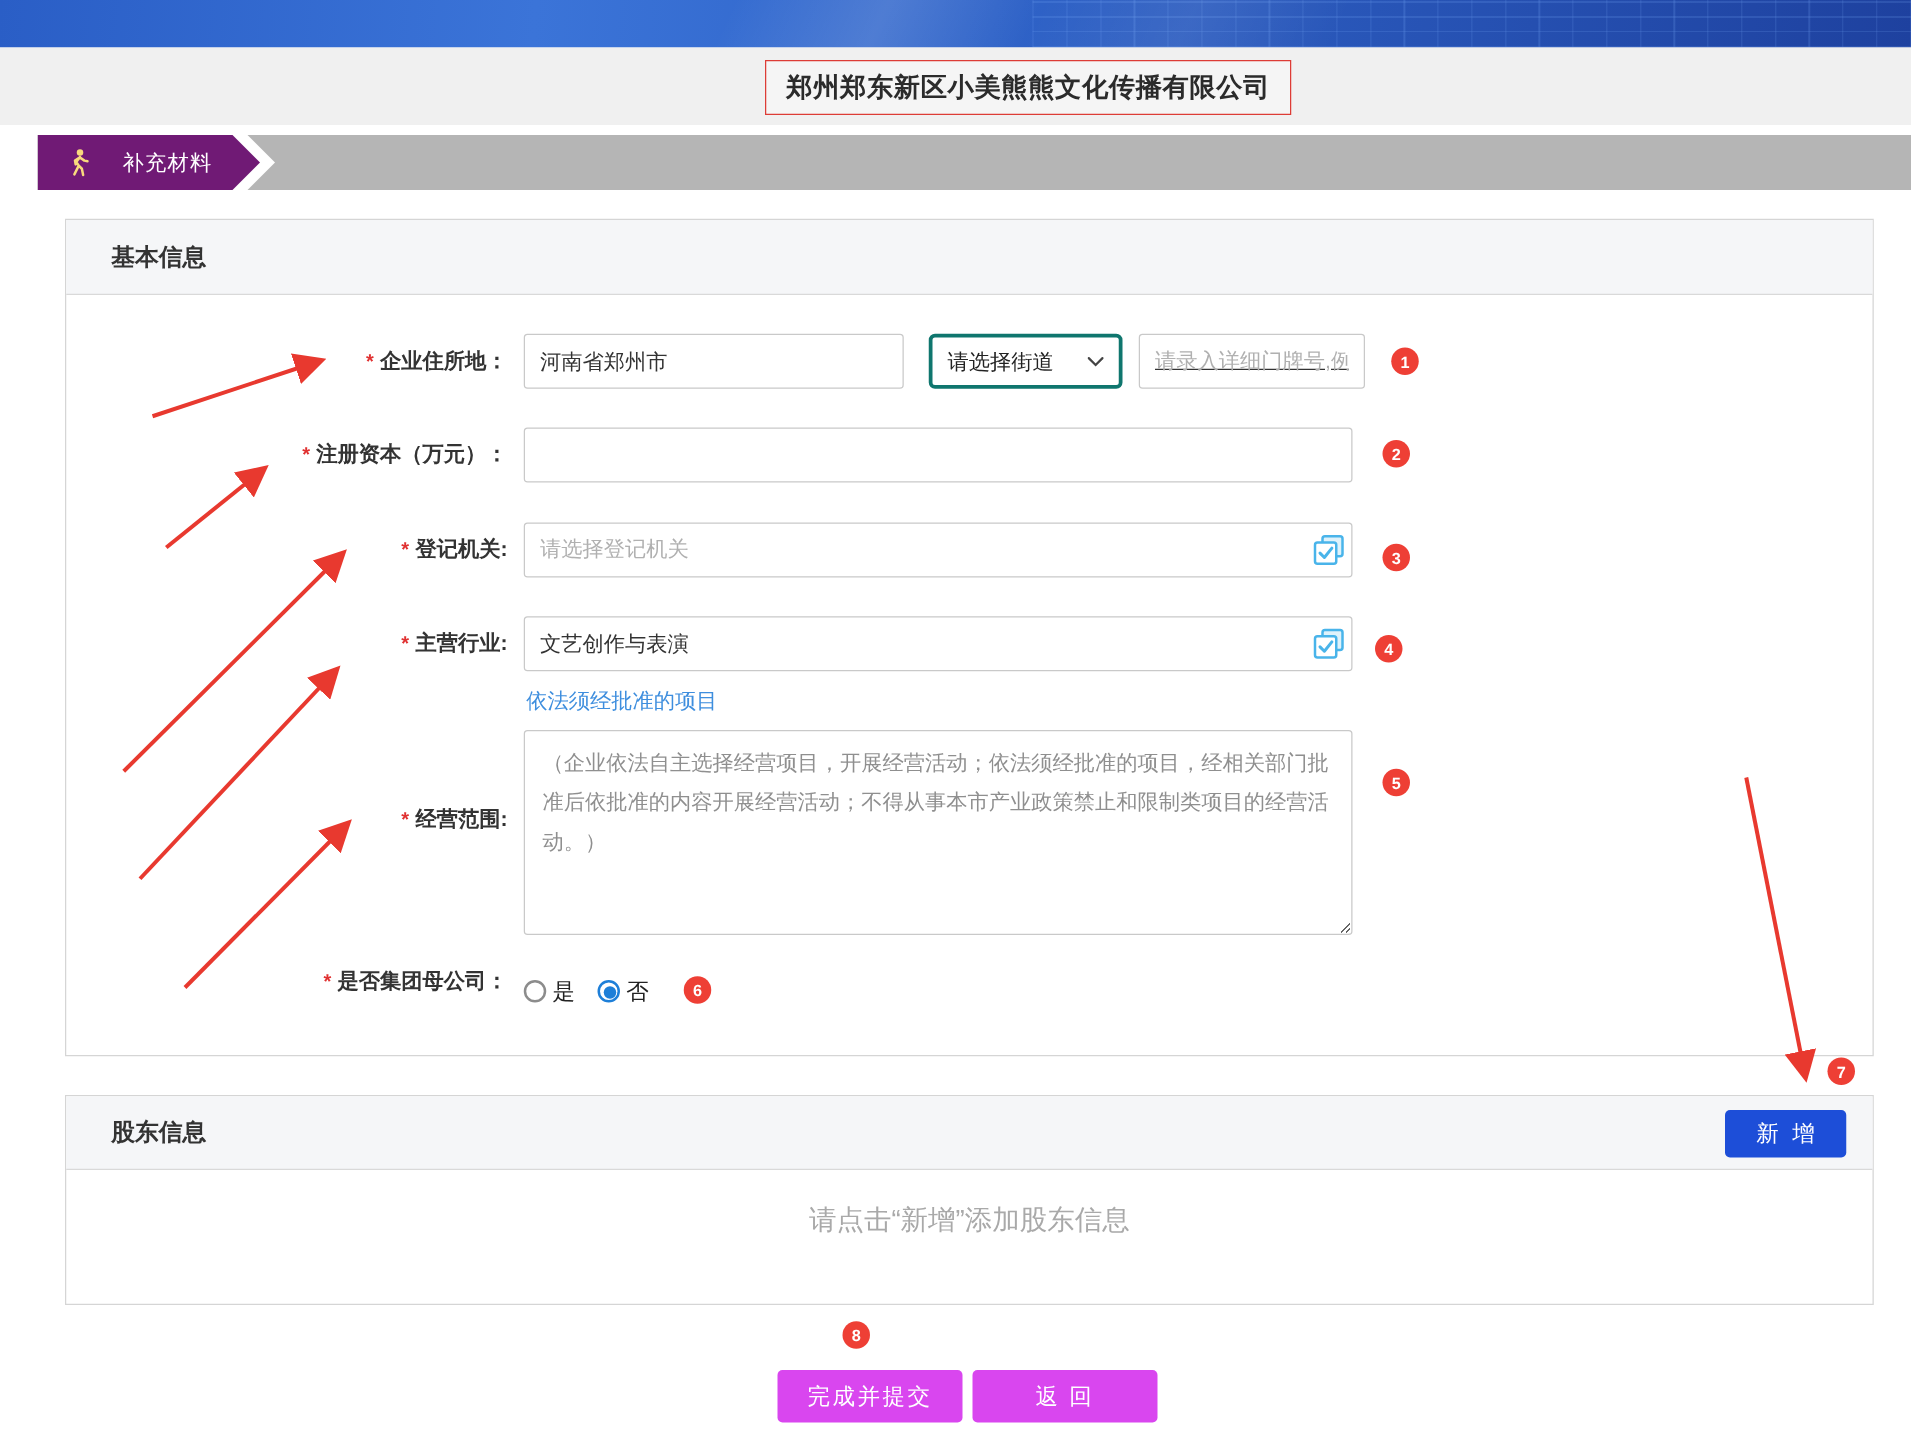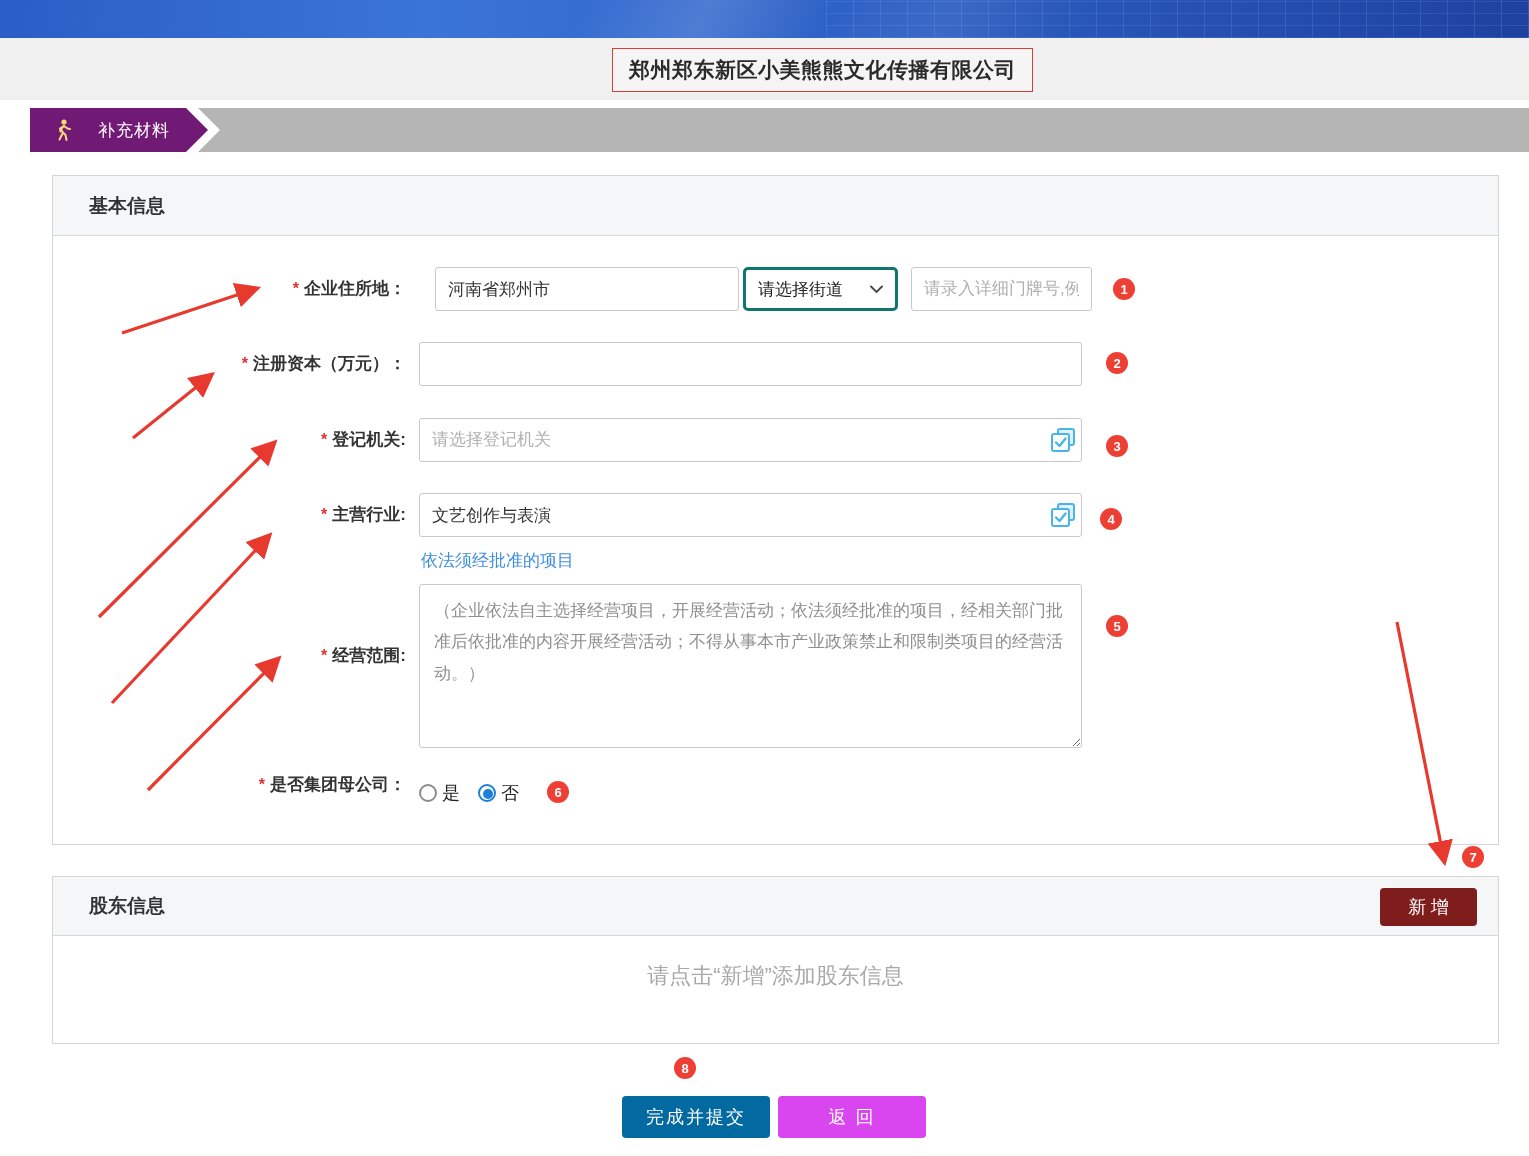--- a/index.html
+++ b/index.html
@@ -58,28 +58,28 @@
     border-radius:3px; font-family:inherit; font-size:17px; line-height:1.85; padding:10px 14px; color:#333; resize:both; }
   .scope-area::placeholder { color:#8f8f8f; }
 
   .radio-row { position:absolute; left:366px; top:603px; height:28px; display:flex; align-items:center; gap:18px; }
   .radio-opt { display:flex; align-items:center; gap:5px; font-size:18px; color:#222; cursor:pointer; }
   .rb { width:18px; height:18px; border-radius:50%; border:2px solid #8c8c8c; background:#fff; display:inline-block; position:relative; }
   .rb.checked { border-color:#1e7fd8; }
   .rb.checked::after { content:""; position:absolute; left:3px; top:3px; width:10px; height:10px; border-radius:50%; background:#1e7fd8; }
 
   
-  .add-btn { position:absolute; right:21px; top:11px; width:97px; height:38px; background:#7f1d1d; color:#fff;
-    font-size:18px; border:none; border-radius:4px; cursor:pointer; font-family:Liberation Serif, serif; }
+  .add-btn { position:absolute; right:21px; top:11px; width:97px; height:38px; background:#1d4ed8; color:#fff;
+    font-size:18px; border:none; border-radius:4px; cursor:pointer; font-family:Liberation Mono, monospace; }
   .empty-hint { position:absolute; left:0; right:0; top:84px; text-align:center; font-size:22px; color:#a9a9a9; }
 
   
   .btn { position:absolute; height:42px; width:148px; border:none; border-radius:4px; color:#fff;
     font-size:18px; cursor:pointer; font-family:inherit; letter-spacing:2px; }
-  .btn-submit { left:622px; top:1096px; background:#0369a1; }
+  .btn-submit { left:622px; top:1096px; background:#d946ef; }
   .btn-back { left:778px; top:1096px; background:#d946ef; }
 
   
   .badge { position:absolute; width:22px; height:22px; border-radius:50%; background:#ee3f35; color:#fff;
     font-size:13px; display:flex; align-items:center; justify-content:center; font-weight:bold; }
   #arrows { position:absolute; left:0; top:0; width:1529px; height:1156px; pointer-events:none; }
 </style>
 </head>
 <body>
 
@@ -108,28 +108,28 @@
   </div>
 
   <div class="panel panel-basic">
     <div class="panel-head">
       <span class="panel-title">基本信息</span>
     </div>
 
     <div class="lbl" style="top:91px">
       <span class="req">*</span><span>企业住所地：</span>
     </div>
-    <input class="txt-input" style="left: 382px; top: 91px; width: 304px;" type="text" value="河南省郑州市">
+    <input class="txt-input" style="left: 366px; top: 91px; width: 304px;" type="text" value="河南省郑州市">
     <div class="fake-select" style="left:690px; top:91px; width:155px">
       <span>请选择街道</span>
       <svg width="13" height="9" viewBox="0 0 13 9">
         <path d="M1 1.5 L6.5 7 L12 1.5" stroke="#444" stroke-width="1.8" fill="none" stroke-linecap="round"></path>
       </svg>
     </div>
-    <input class="txt-input" style="left: 858px; top: 91px; width: 181px;" type="text" placeholder="请录入详细门牌号,例">
+    <input class="txt-input" style="left: 858px; top: 91px; width: 181px; text-decoration: underline;" type="text" placeholder="请录入详细门牌号,例">
 
     <div class="lbl" style="top:166px">
       <span class="req">*</span><span>注册资本（万元）：</span>
     </div>
     <input class="txt-input" style="left: 366px; top: 166px; width: 663px;" type="text" value="">
 
     <div class="lbl" style="top:242px">
       <span class="req">*</span><span>登记机关:</span>
     </div>
     <input class="txt-input" style="left: 366px; top: 242px; width: 663px;" type="text" placeholder="请选择登记机关">

